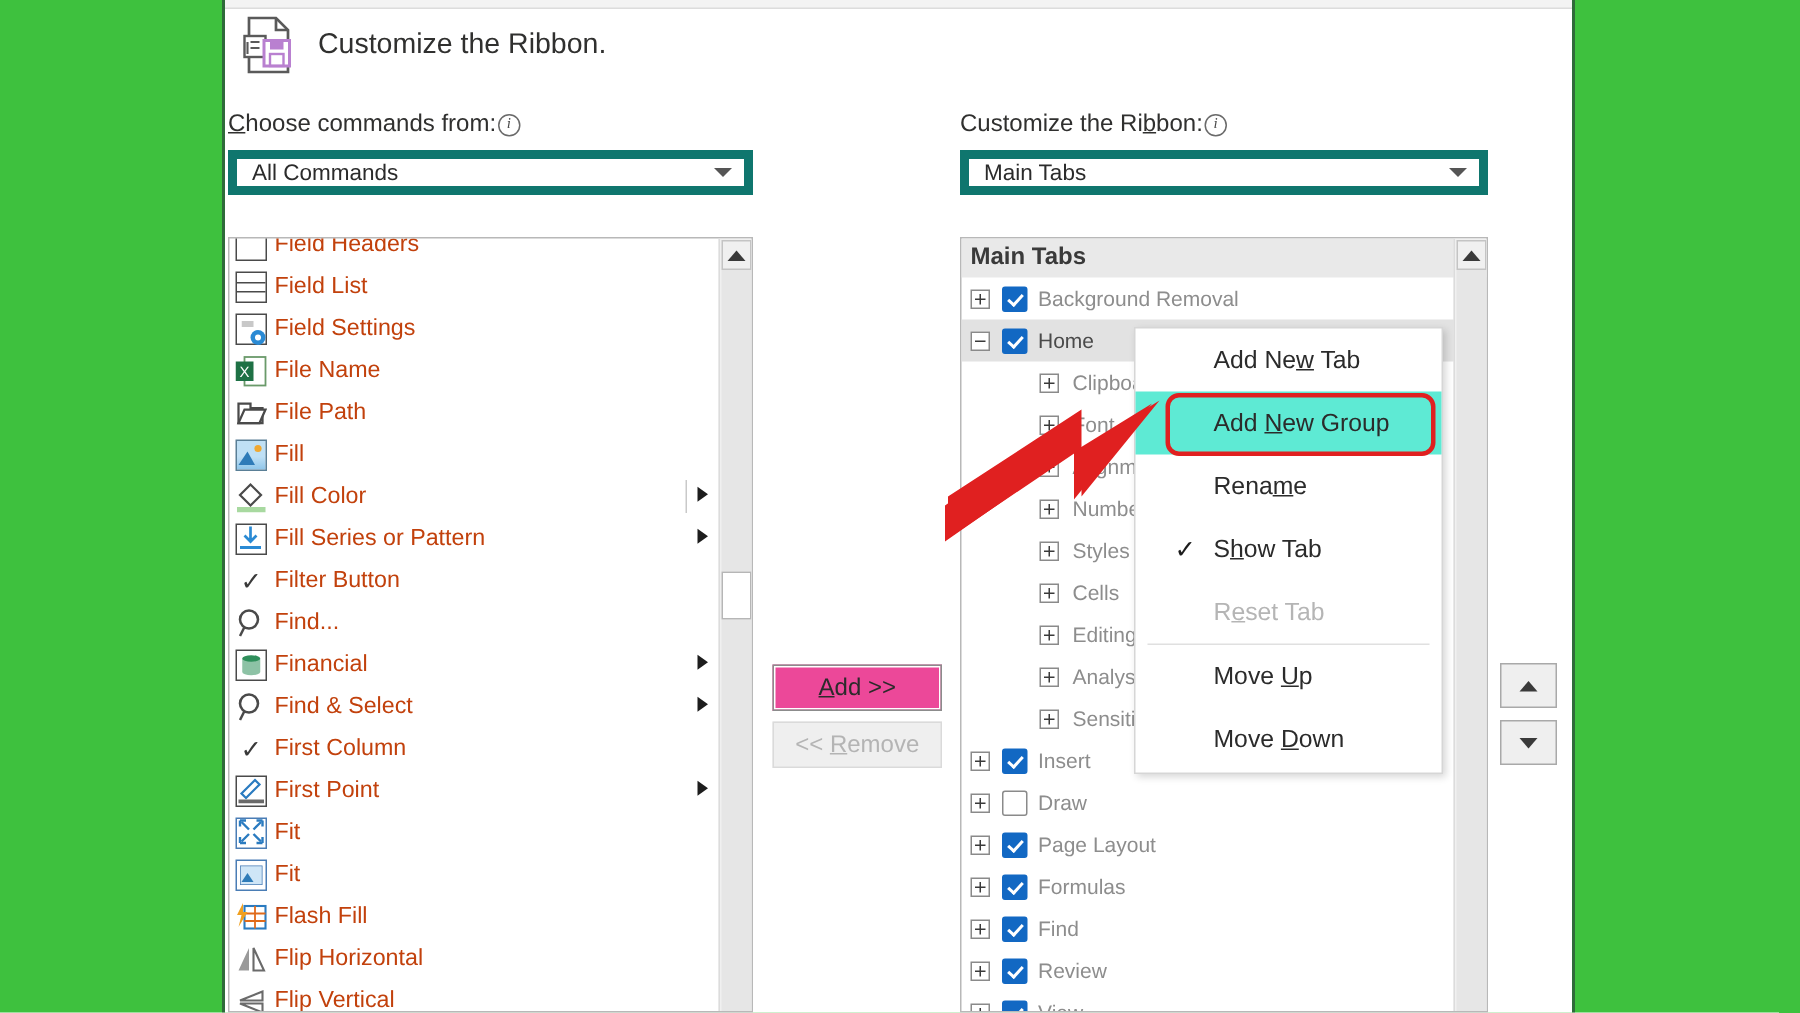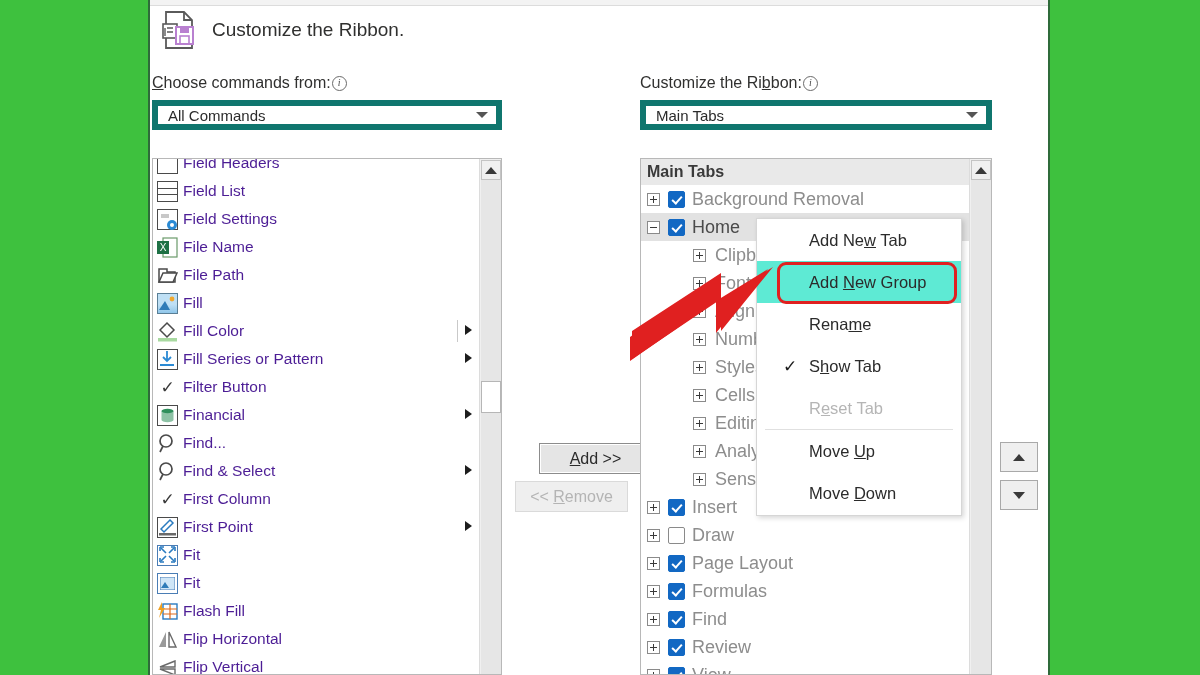--- a/index.html
+++ b/index.html
@@ -57,21 +57,21 @@
   
   .listbox{
     position:absolute;border:1px solid #b8b8b8;background:#fff;
     box-sizing:border-box;overflow:hidden;
   }
   .lrow{
     position:relative;height:28px;display:flex;align-items:center;
     font-size:15.5px;color:#8a8a8a;
   }
   .lrow .licon{width:30px;height:26px;flex:0 0 30px;position:relative;}
-  .lrow .ltext{flex:1;color:#4c1d95;}
+  .lrow .ltext{flex:1;color:#c2410c;}
   .lrow .lsub{
     position:absolute;right:8px;top:50%;transform:translateY(-50%);
     font-size:10px;color:#222;
   }
   .tri-r{
     display:inline-block;width:0;height:0;
     border-top:5px solid transparent;border-bottom:5px solid transparent;
     border-left:7px solid #1d1d1d;
   }
   .sep-v{position:absolute;right:22px;top:3px;bottom:3px;width:1px;background:#c9c9c9;}
@@ -102,39 +102,38 @@
   .sb-track{position:absolute;left:1px;width:20px;background:#e6e6e6;}
   .arrw-up{width:0;height:0;border-left:6px solid transparent;border-right:6px solid transparent;border-bottom:7px solid #3a3a3a;}
   .arrw-dn{width:0;height:0;border-left:6px solid transparent;border-right:6px solid transparent;border-top:7px solid #3a3a3a;}
 
   
   .btn{
     position:absolute;box-sizing:border-box;display:flex;align-items:center;justify-content:center;
     font-size:16px;
   }
   .btn-add{
-    background:#e5e5e5;border:1px solid #8c8c8c;color:#2b2b2b;
+    background:#ec4899;border:1px solid #8c8c8c;color:#2b2b2b;
     box-shadow:inset 0 0 0 1px #fff;
-    margin-left:24px;
   }
   .btn-remove{
     background:#efefef;border:1px solid #dadada;color:#b4b4b4;
   }
   .btn-arrow{
     background:#efefef;border:1px solid #a9a9a9;
   }
 
   
   .tree-hdr{
     height:26px;background:#e9e9e9;display:flex;align-items:center;
     font-size:16px;font-weight:bold;color:#3a3a3a;padding-left:6px;
   }
   .trow{
     position:relative;height:28px;display:flex;align-items:center;
-    font-size:18px;color:#8d8d8d;
+    font-size:14px;color:#8d8d8d;
   }
   .trow.sel{background:#e2e2e2;}
   .plus{
     width:13px;height:13px;border:1px solid #8a8a8a;box-sizing:border-box;
     position:relative;flex:0 0 13px;background:#fff;
   }
   .plus:before{content:"";position:absolute;left:2px;right:2px;top:5px;height:1.4px;background:#3a3a3a;}
   .plus.exp-plus:after{content:"";position:absolute;top:2px;bottom:2px;left:5px;width:1.4px;background:#3a3a3a;}
   .cbx{
     width:17px;height:17px;box-sizing:border-box;flex:0 0 17px;
@@ -288,38 +287,38 @@
           <span class="lsub"><span class="tri-r"></span></span>
         </div>
         <div class="lrow">
           <span class="licon">
             <span class="ic ic-check">✓</span>
           </span>
           <span class="ltext">Filter Button</span>
         </div>
         <div class="lrow">
           <span class="licon">
+            <span class="ic"><svg width="21" height="21" viewBox="0 0 21 21">
+                <circle cx="9" cy="8" r="6" fill="none" stroke="#4a4a4a" stroke-width="1.7"></circle>
+                <path d="M6 13 L3 19" stroke="#4a4a4a" stroke-width="1.7"></path>
+              </svg></span>
+          </span>
+          <span class="ltext">Find...</span>
+        </div>
+        <div class="lrow">
+          <span class="licon">
             <span class="ic ic-frame">
               <svg width="15" height="15" viewBox="0 0 15 15" style="position:absolute;left:2px;top:2px">
                 <ellipse cx="7.5" cy="3" rx="6" ry="2.2" fill="#2f8f5b"></ellipse>
                 <path d="M1.5 3 v9 a6 2.2 0 0 0 12 0 v-9" fill="#2f8f5b" opacity=".55"></path>
               </svg>
             </span>
           </span>
           <span class="ltext">Financial</span>
           <span class="lsub"><span class="tri-r"></span></span>
-        </div>
-        <div class="lrow">
-          <span class="licon">
-            <span class="ic"><svg width="21" height="21" viewBox="0 0 21 21">
-                <circle cx="9" cy="8" r="6" fill="none" stroke="#4a4a4a" stroke-width="1.7"></circle>
-                <path d="M6 13 L3 19" stroke="#4a4a4a" stroke-width="1.7"></path>
-              </svg></span>
-          </span>
-          <span class="ltext">Find...</span>
         </div>
         <div class="lrow">
           <span class="licon">
             <span class="ic"><svg width="21" height="21" viewBox="0 0 21 21">
                 <circle cx="9" cy="8" r="6" fill="none" stroke="#4a4a4a" stroke-width="1.7"></circle>
                 <path d="M6 13 L3 19" stroke="#4a4a4a" stroke-width="1.7"></path>
               </svg></span>
           </span>
           <span class="ltext">Find &amp; Select</span>
           <span class="lsub"><span class="tri-r"></span></span>

